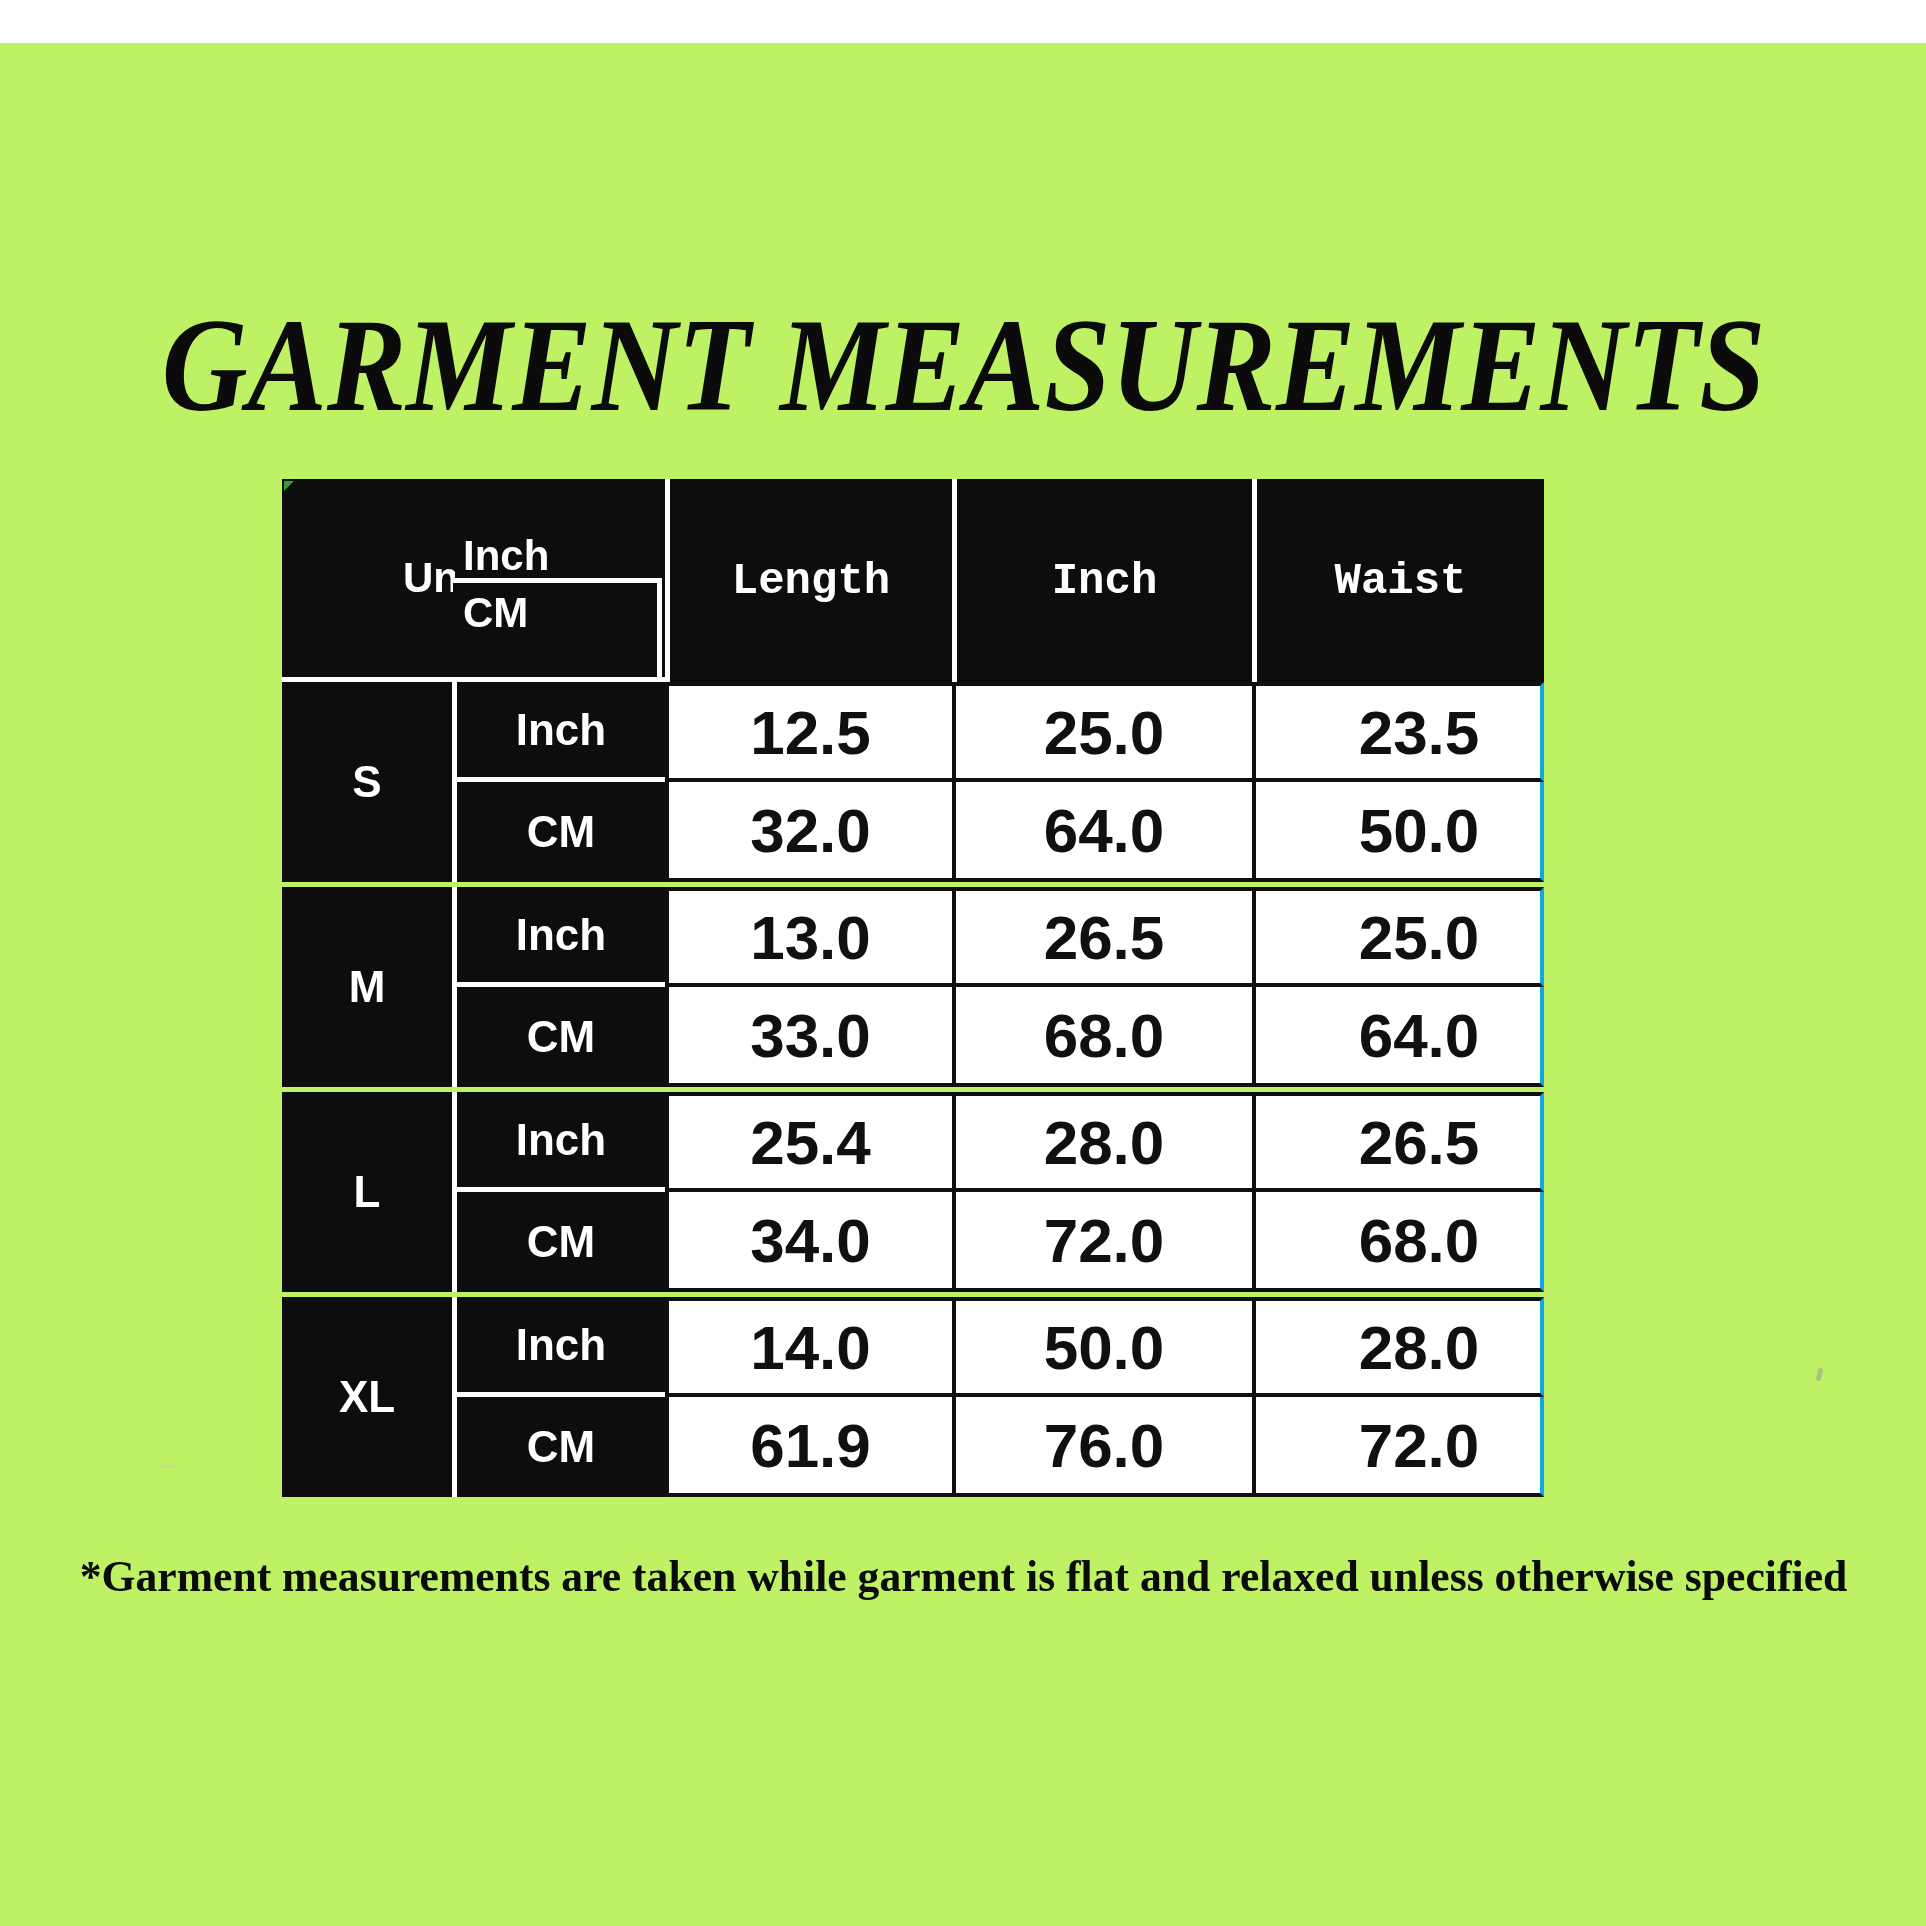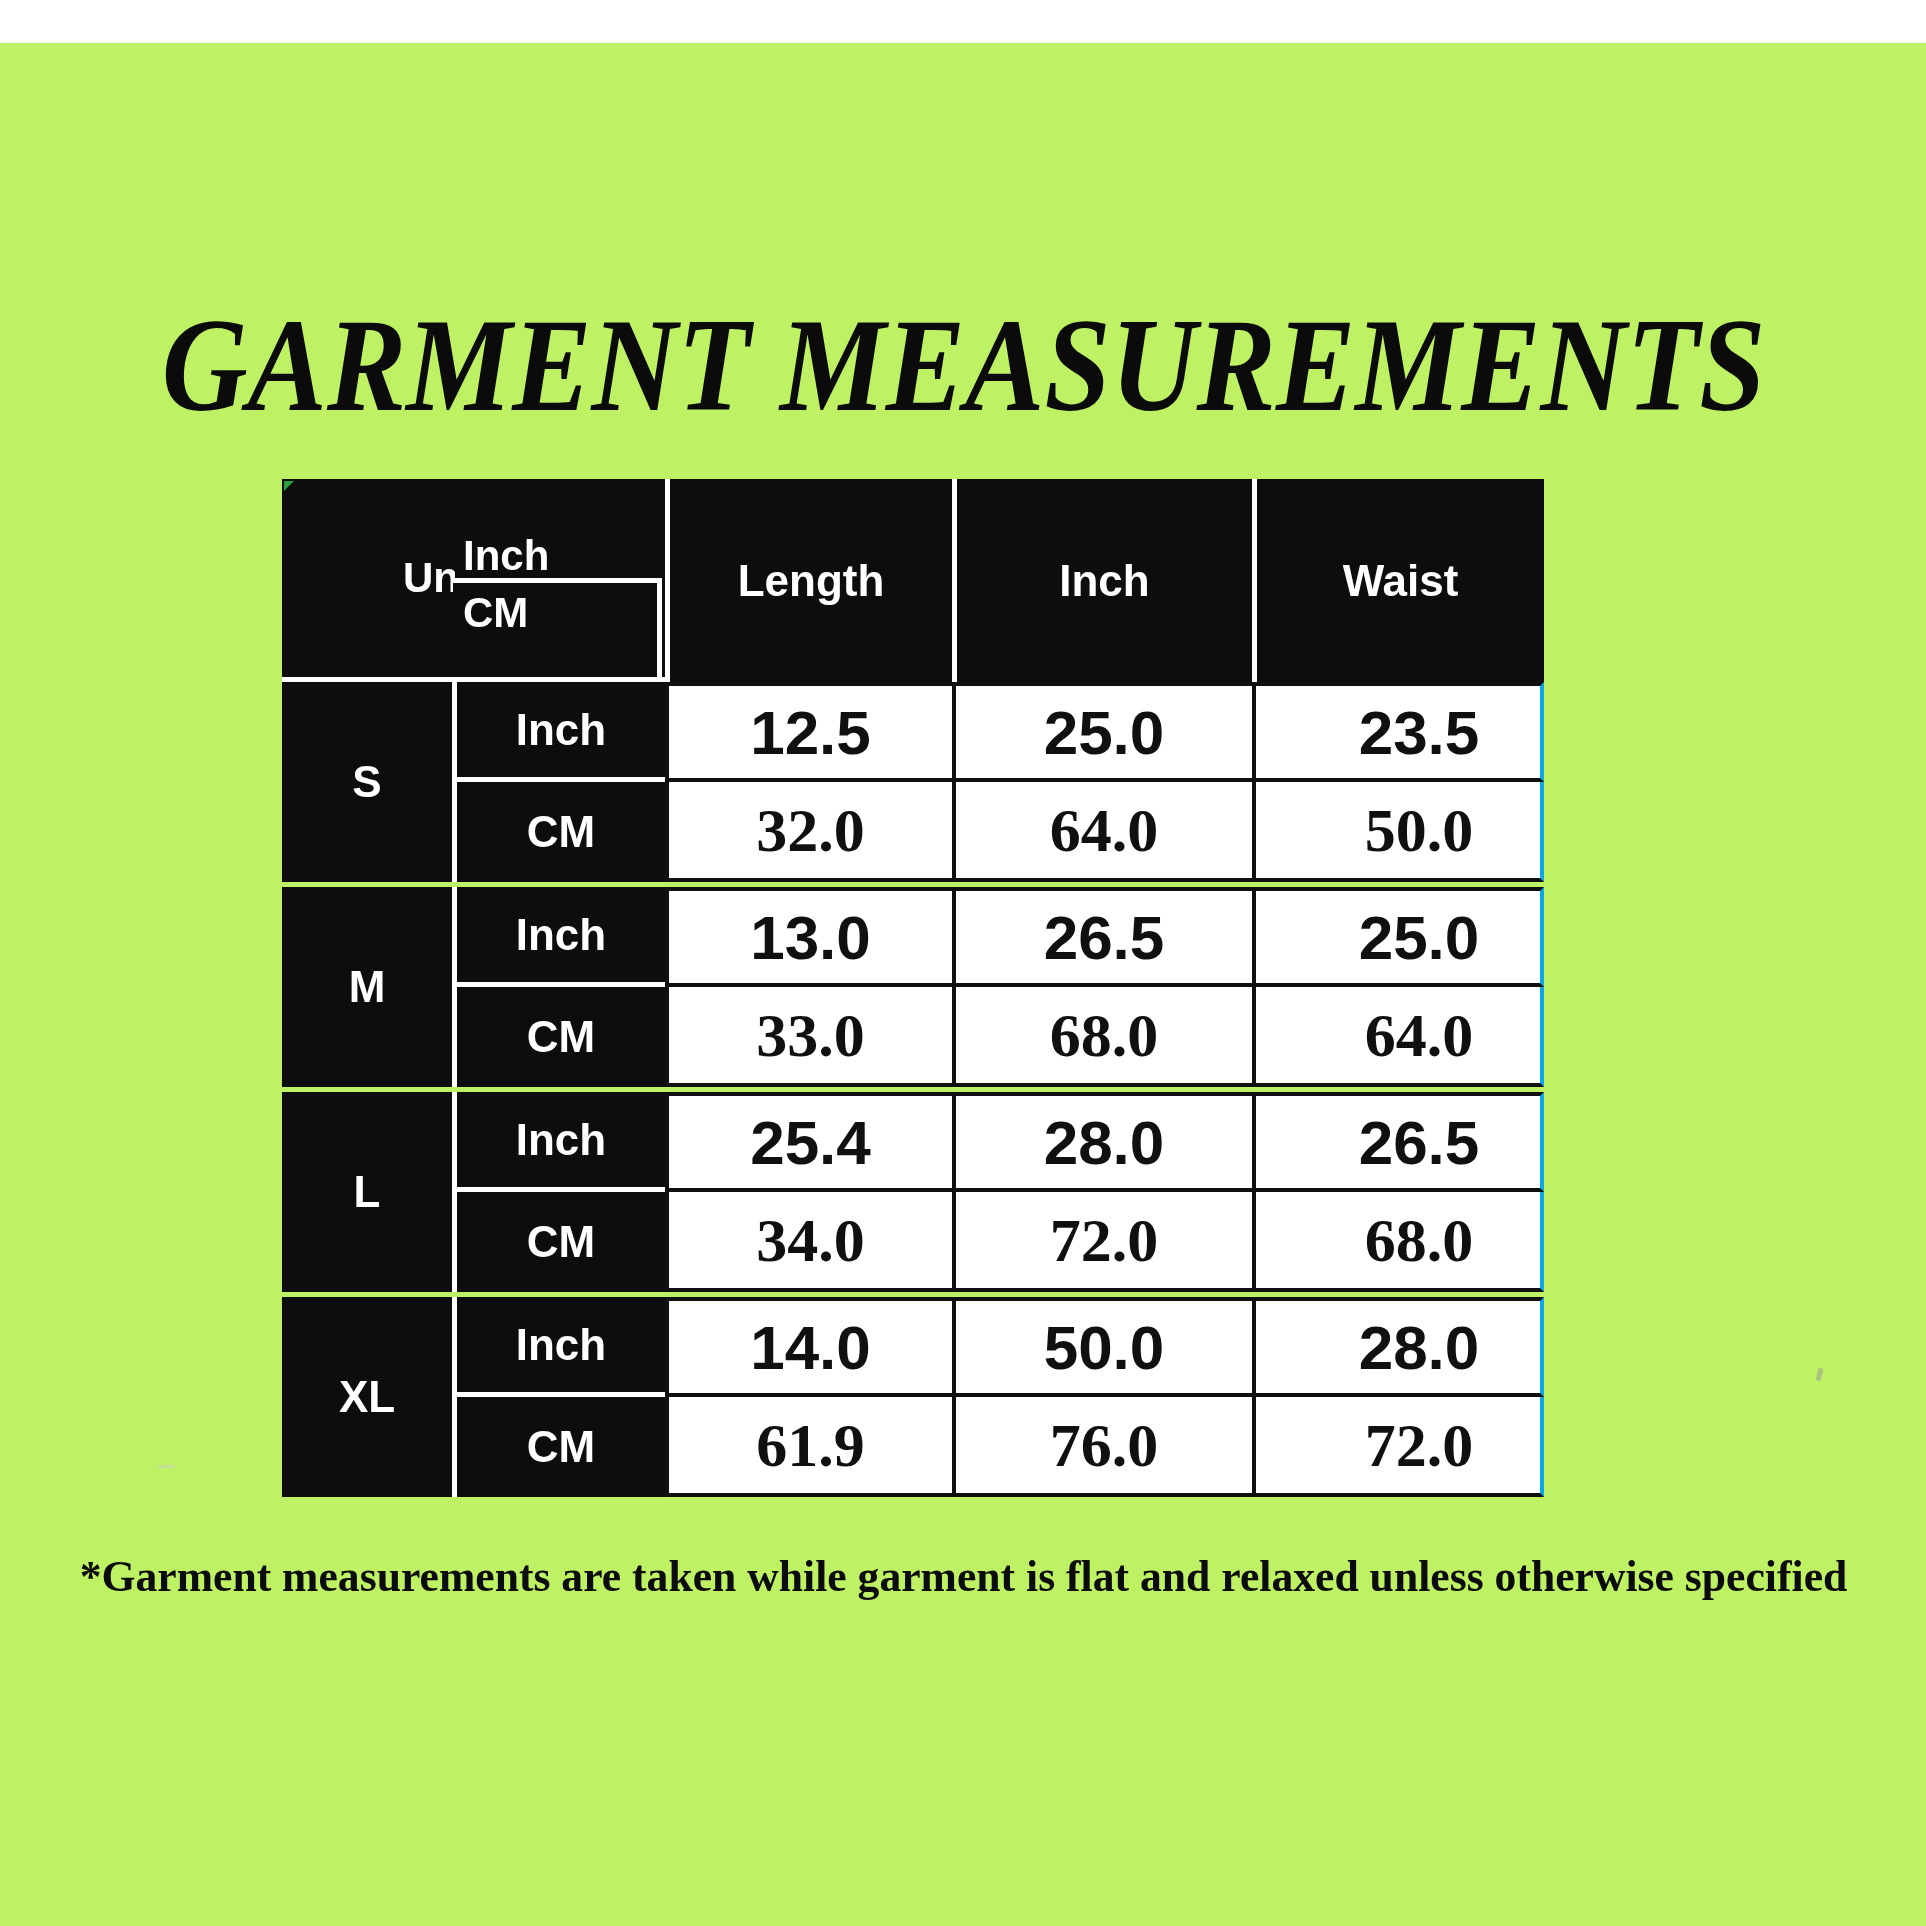--- a/index.html
+++ b/index.html
@@ -52,20 +52,21 @@
     background: #0d0d0d;
     color: #ffffff;
     display: flex;
     align-items: center;
     justify-content: center;
     font-size: 44px;
     font-weight: bold;
   }
   .h + .h {
     border-left: 5px solid #ffffff;
+    font-family: Liberation Mono, monospace;
   }
   .h-unit {
     position: relative;
     border-bottom: 5px solid #ffffff;
   }
   .corner-tri {
     position: absolute;
     top: 2px;
     left: 2px;
     width: 0;
@@ -154,21 +155,20 @@
     font-size: 62px;
     font-weight: bold;
     border-left: 4px solid #101010;
   }
   .d.r1 {
     border-top: 4px solid #101010;
     border-bottom: 4px solid #101010;
   }
   .d.r2 {
     border-bottom: 4px solid #101010;
-    font-family: Liberation Serif, serif;
   }
   .d.c5 {
     border-right: 4px solid #0ea5e9;
     padding-left: 42px;
   }
   .footnote {
     position: absolute;
     top: 1507px;
     left: 0;
     right: 0;

